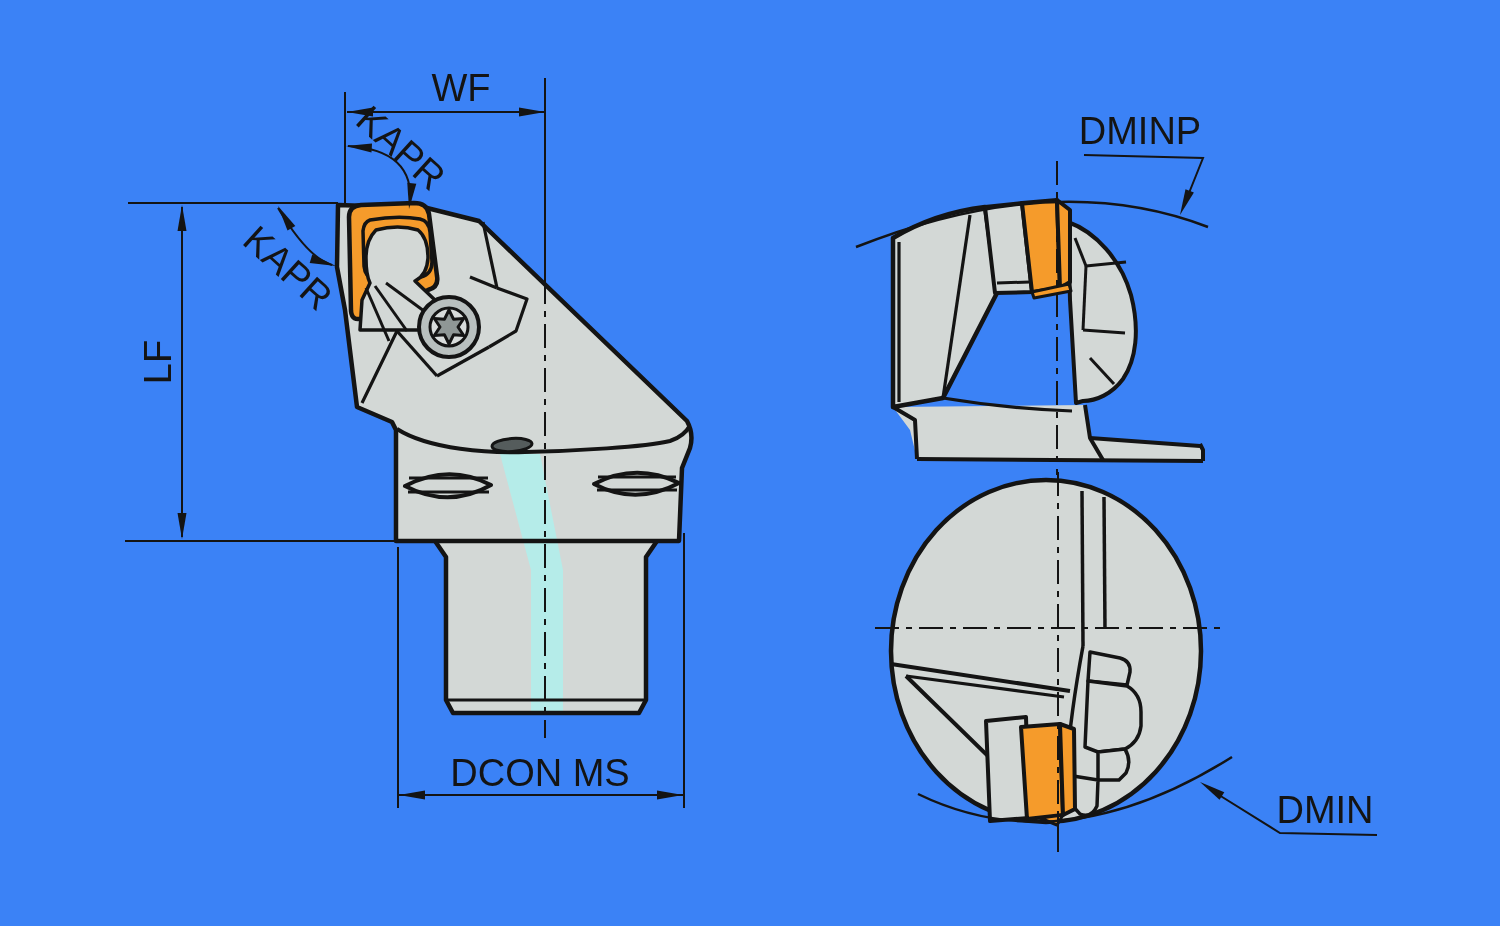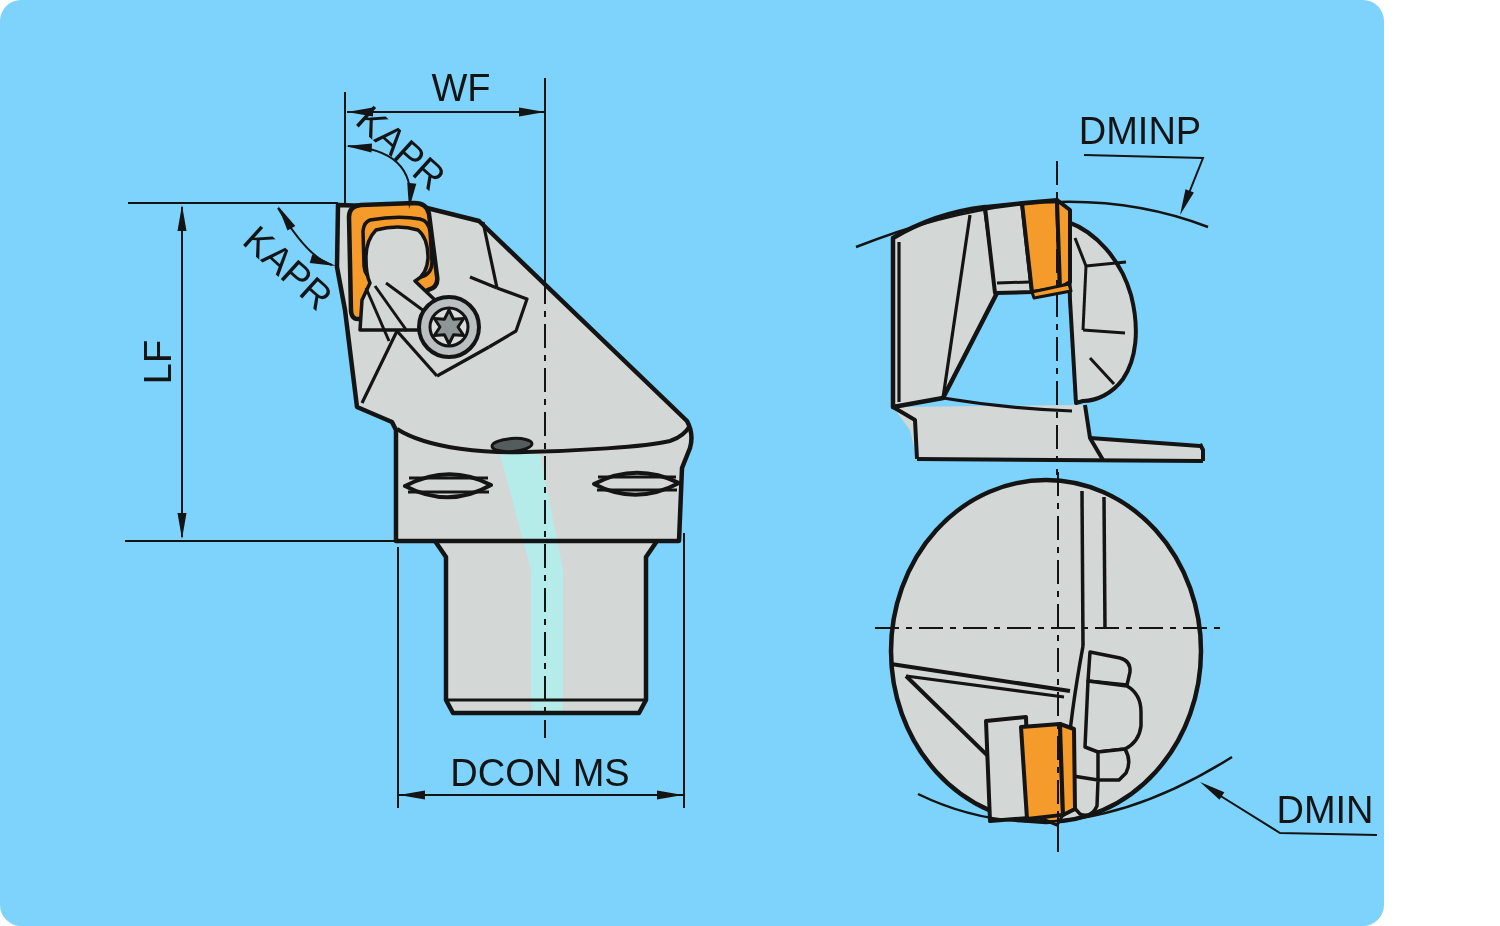--- a/index.html
+++ b/index.html
@@ -1,17 +1,17 @@
 <!DOCTYPE html>
 <html><head>
 <meta charset="utf-8">
 <style>
   html,body{margin:0;padding:0;background:#fff;}
-  .stage{position:relative;width:1384px;height:926px;background:#7dd3fc;overflow:hidden;
-         font-family:"Liberation Sans", sans-serif;border-radius:21px;}
+  .stage{position:relative;width:1500px;height:926px;background:#3b82f6;overflow:hidden;
+         font-family:"Liberation Sans", sans-serif;}
   svg{position:absolute;left:0;top:0;}
   text{font-family:"Liberation Sans", sans-serif;font-size:38px;fill:#141414;}
 </style>
 </head>
 <body>
 
 <div class="stage">
 <svg width="1500" height="926" viewBox="0 0 1500 926">
 
   <g>

